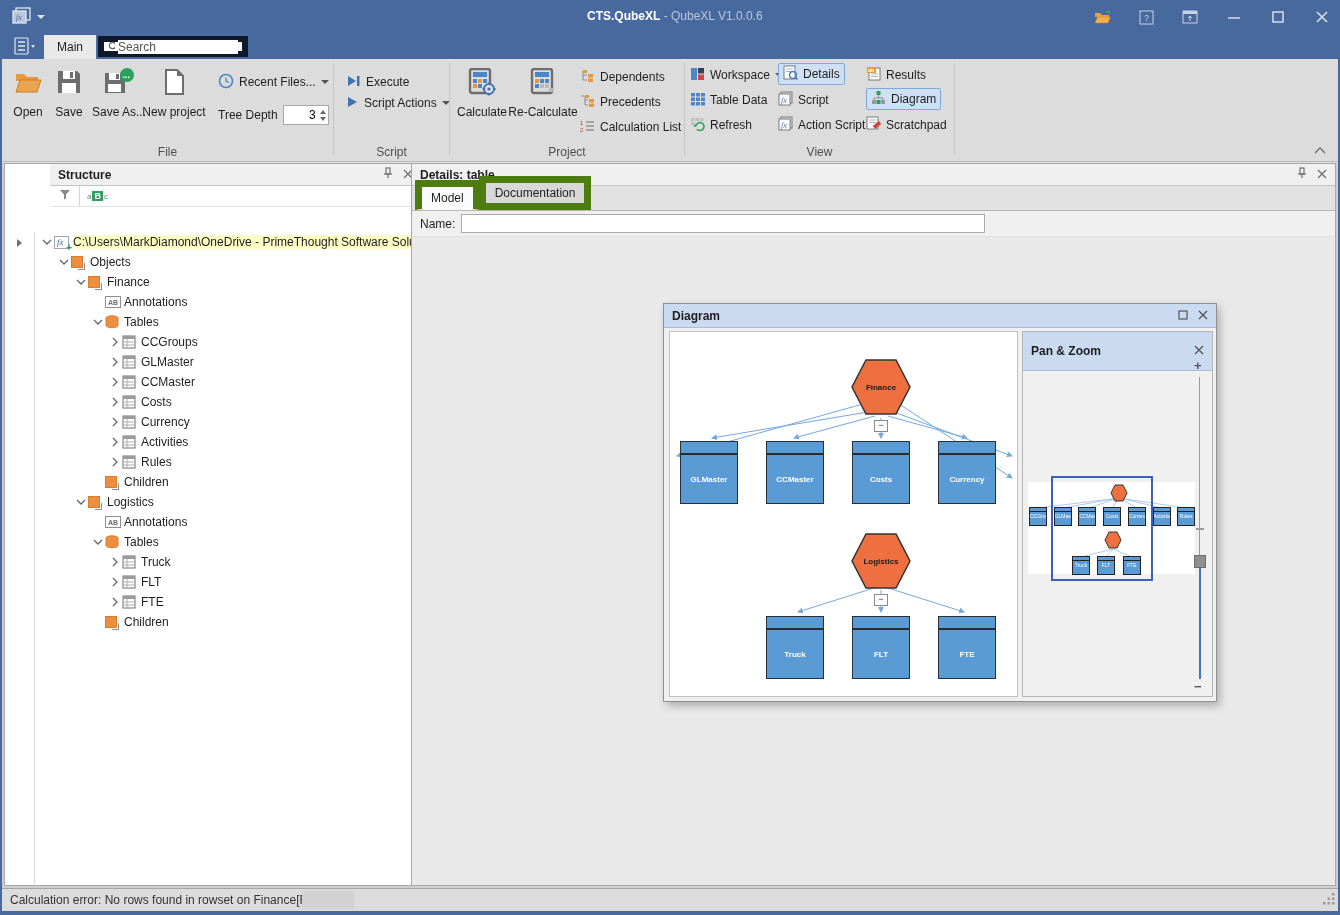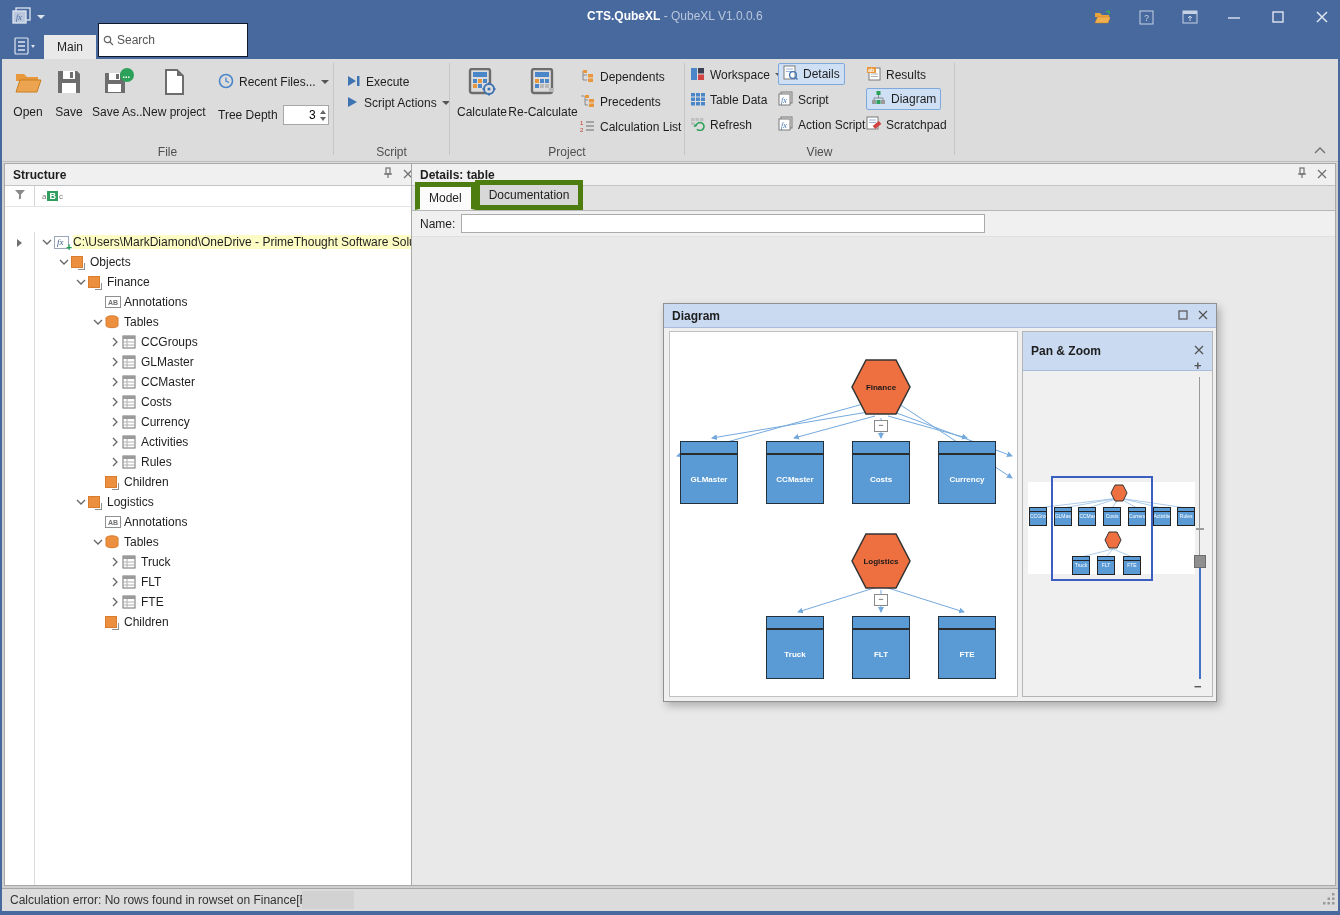--- a/index.html
+++ b/index.html
@@ -11,21 +11,21 @@
   .appicon { margin-left:10px; display:flex; align-items:center; gap:6px; }
   .title { position:absolute; left:585px; top:7px; color:#fff; font-weight:bold; }
   .title .ver { color:#b9c6dc; font-weight:normal; }
   .tb-icons { position:absolute; right:8px; top:0; height:30px; display:flex; align-items:center; gap:28px; }
   .tb-glyph { width:16px; height:16px; display:flex; align-items:center; justify-content:center; cursor:default; }
 
   
   .tabrow { position:absolute; left:0; top:30px; right:0; height:27px; background:#47699e; display:flex; align-items:flex-end; }
   .menu-icon { position:absolute; left:12px; top:5px; }
   .main-tab { position:absolute; left:42px; bottom:0; width:52px; height:24px; background:#e9e9e9; display:flex; align-items:center; justify-content:center; color:#1e1e1e; }
-  .searchbox { position:absolute; left:96px; bottom:2px; width:150px; height:34px; background:#fff; border:1px solid #0f172a; display:flex; align-items:center; padding:0 4px; gap:3px; }
+  .searchbox { position:absolute; left:96px; bottom:2px; width:150px; height:21px; background:#fff; border:6px solid #0f172a; display:flex; align-items:center; padding:0 4px; gap:3px; }
   .searchbox input { border:none; outline:none; width:120px; font-family:"Liberation Sans",sans-serif; font-size:12px; color:#333; }
   .searchbox input::placeholder { color:#555; }
 
   
   .ribbon { position:absolute; left:0; top:57px; right:0; height:103px; background:#dcdcdc; border-bottom:1px solid #bdbdbd; }
   .rgroup { position:absolute; top:0; height:102px; }
   .gsep { position:absolute; top:4px; height:92px; width:1px; background:#c6c6c6; }
   .glabel { position:absolute; bottom:2px; left:0; right:0; text-align:center; color:#4f4f4f; }
   .bigbtn { position:absolute; top:3px; height:78px; display:flex; flex-direction:column; align-items:center; justify-content:flex-start; padding-top:6px; gap:6px; cursor:default; }
   .bigbtn .blabel { white-space:nowrap; }
@@ -39,21 +39,21 @@
   .spin-dn { width:0;height:0;border-left:3px solid transparent;border-right:3px solid transparent;border-top:4px solid #666; }
   .ribbon-collapse { position:absolute; right:12px; bottom:4px; }
 
   
   .main { position:absolute; left:0; top:161px; right:0; bottom:23px; background:#cfcfcf; }
   .panel { position:absolute; background:#e9e9e9; border:1px solid #a9a9a9; }
   .panel-header { height:22px; background:#f0f0f0; border-bottom:1px solid #c4c4c4; display:flex; align-items:center; padding:0 8px; }
   .panel-header .ptitle { font-weight:bold; flex:1; }
   .ph-icons { display:flex; gap:10px; align-items:center; }
 
-  #structure { left:2px; top:0; width:418px; bottom:2px; background:#fff; }
+  #structure { left:2px; top:0; width:418px; bottom:2px; background:#fff;padding-left:45px; }
   .colheader { height:24px; background:#fff; border-bottom:1px solid #d4d4d4; display:flex; }
   .gutter30 { width:30px; border-right:1px solid #d4d4d4; flex:none; display:flex; align-items:center; justify-content:center; }
   .colheader .ctext { color:#8f8f8f; padding:5px 0 0 8px; }
   .filterrow { height:21px; border-bottom:1px solid #e4e4e4; display:flex; }
   .mcase { display:flex; align-items:center; padding-left:7px; gap:1px; font-size:8px; color:#777; }
   .mcase .g { background:#2f9e5f; color:#fff; padding:0 2px; font-size:9px; font-weight:bold; }
   .tree { position:absolute; left:0; top:68px; right:0; bottom:0; }
   .tree-gutter { position:absolute; left:0; top:0; bottom:0; width:30px; border-right:1px solid #dcdcdc; }
   .row-ind { position:absolute; left:11px; top:5px; }
   .tree-rows { position:absolute; left:31px; top:0; right:0; }
@@ -63,21 +63,21 @@
   .tlabel { white-space:nowrap; overflow:hidden; }
   .tlabel.hl { background:#fdfcc4; flex:1; }
   .i-fxbox { width:15px; height:13px; background:#fff; border:1px solid #9aa7b8; font-family:"Liberation Serif",serif; font-style:italic; font-size:9px; color:#3c5a86; position:relative; display:inline-block; line-height:11px; padding-left:2px; }
   .i-fxbox .plus { position:absolute; right:-4px; bottom:-5px; color:#1fa04d; font-weight:bold; font-size:10px; font-style:normal; font-family:"Liberation Sans",sans-serif; }
   .i-abbox { width:16px; height:12px; background:#fff; border:1px solid #8f8f8f; font-size:7px; font-weight:bold; color:#707070; display:inline-flex; align-items:center; justify-content:center; }
   .i-orange { width:12px; height:12px; background:#ec8f3f; border:1px solid #d97c2c; position:relative; display:inline-block; }
   .i-orange::after { content:""; position:absolute; right:-3px; bottom:-3px; width:6px; height:6px; border-right:1px solid #8f8f8f; border-bottom:1px solid #8f8f8f; }
 
   #details { left:409px; right:2px; top:0; bottom:2px; }
   .tabsrow { height:25px; background:#e2e2e2; border-bottom:1px solid #b6b6b6; display:flex; align-items:flex-end; padding-left:3px; }
-  .dtab { padding:3px 9px; border:5px solid #4d7c0f; margin-right:-1px; background:#d8d8d8; position:relative; }
+  .dtab { padding:3px 9px; border:7px solid #4d7c0f; margin-right:-1px; background:#d8d8d8; position:relative; }
   .dtab.active { background:#fbfbfb; border-bottom:1px solid #fbfbfb; z-index:2; padding:4px 9px; }
   .namerow { height:26px; background:#f0f0f0; display:flex; align-items:center; padding-left:8px; gap:6px; border-bottom:1px solid #e0e0e0; }
   .namerow input { width:524px; height:19px; border:1px solid #ababab; outline:none; padding:0 4px; font-family:"Liberation Sans",sans-serif; font-size:12px; }
 
   
   #dwin { position:absolute; left:661px; top:301px; width:554px; height:399px; background:#f0f0f0; border:1px solid #909090; box-shadow:3px 4px 8px rgba(0,0,0,.25); }
   .dw-title { height:24px; background:#c9daf1; border-bottom:1px solid #a9bcd9; display:flex; align-items:center; padding:0 8px; }
   .dw-title .ptitle { font-weight:bold; flex:1; }
   #dcanvas { position:absolute; left:5px; top:27px; width:349px; height:366px; background:#fff; border:1px solid #c0c0c0; overflow:hidden; }
   .hexsvg { position:absolute; }

